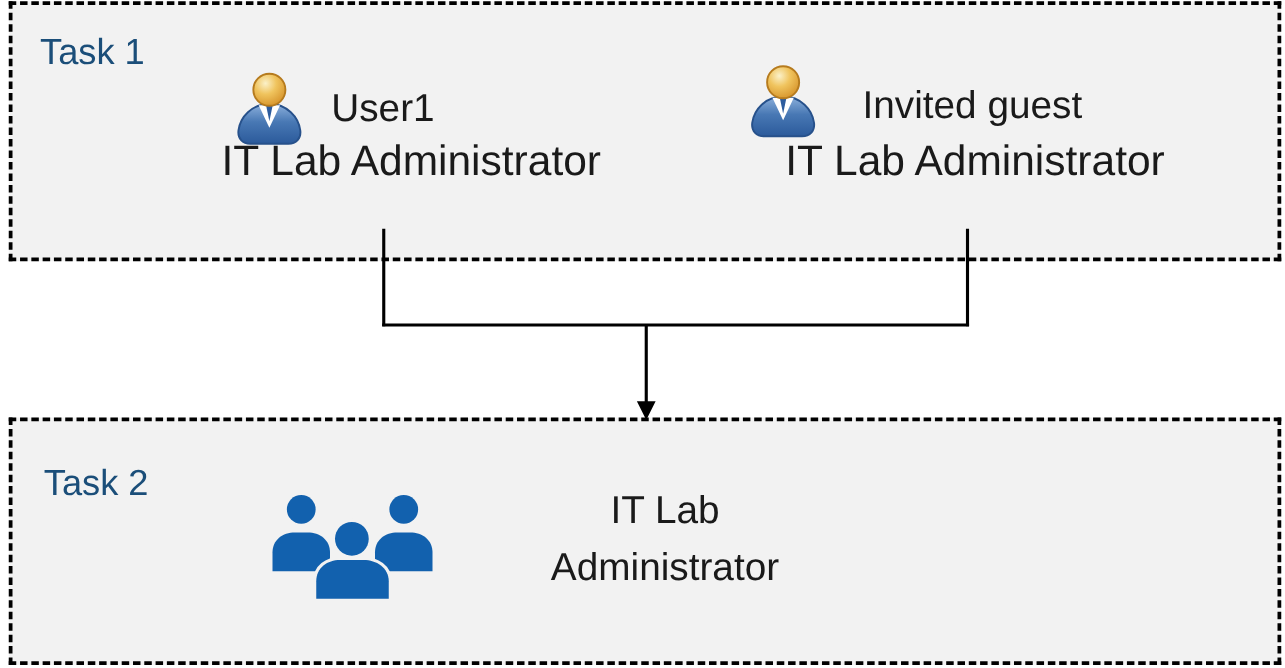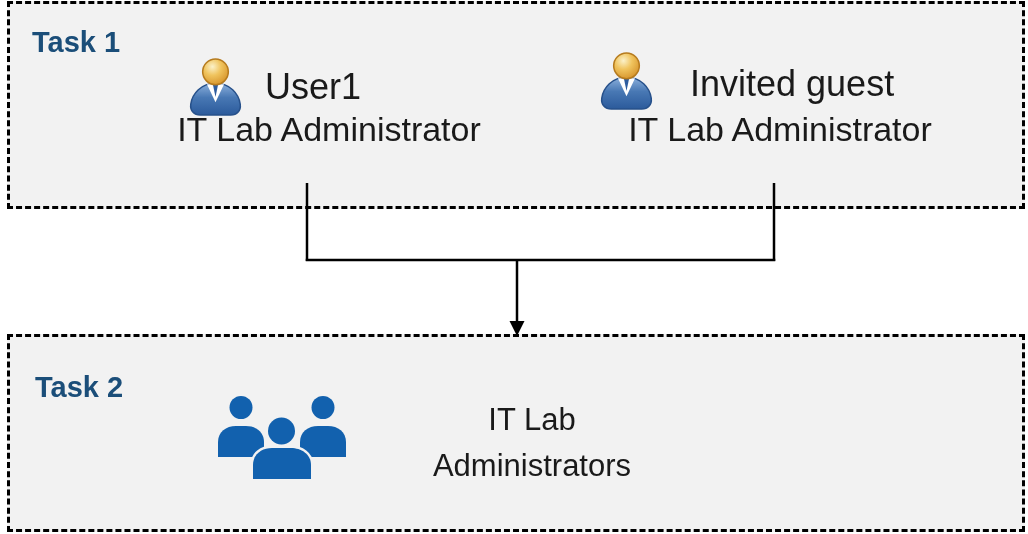--- a/index.html
+++ b/index.html
@@ -15,50 +15,50 @@
     position:absolute;
     background:#f2f2f2;
     border:3px dashed #000000;
     box-sizing:border-box;
   }
   .task-box.t1{left:7px;top:1px;width:1018px;height:208px;}
   .task-box.t2{left:7px;top:334px;width:1018px;height:198px;}
   .task-label{
     position:absolute;
     font-size:29px;
-    font-weight:bold;
+    font-weight:normal;
     color:#1b4e79;
     white-space:nowrap;
   }
   .t1 .task-label{left:22px;top:22px;}
   .t2 .task-label{left:25px;top:34px;}
   .person-icon{position:absolute;width:57px;height:61px;}
   .person-icon.u1{left:177px;top:53px;}
   .person-icon.u2{left:588px;top:47px;}
   .person-name{
     position:absolute;
-    font-size:36px;
+    font-size:31px;
     line-height:36px;
     white-space:nowrap;
   }
   .person-name.u1{left:255px;top:65px;}
   .person-name.u2{left:680px;top:62px;}
   .person-role{
     position:absolute;
     font-size:34px;
     line-height:36px;
     text-align:center;
     white-space:nowrap;
   }
   .person-role.u1{left:134px;top:107px;width:370px;}
   .person-role.u2{left:598px;top:107px;width:344px;}
   .group-icon{position:absolute;left:207px;top:57px;width:131px;height:86px;}
   .group-name{
     position:absolute;
-    left:367px;top:60px;width:310px;
+    left:367px;top:48px;width:310px;
     font-size:31px;
     line-height:46px;
     text-align:center;
   }
   .connectors{
     position:absolute;left:0;top:0;width:1028px;height:534px;
     pointer-events:none;
   }
   .hidden-defs{position:absolute;width:0;height:0;}
 </style>
@@ -115,21 +115,21 @@
         <path d="M83,63 L83,48 C83,38 91,32 101,32 L111,32 C121,32 129,38 129,48 L129,63 Z"></path>
       </g>
       <g fill="#1261ae" stroke="#f2f2f2" stroke-width="5" paint-order="stroke">
         <circle cx="64.5" cy="37" r="13.5"></circle>
         <path d="M36,85 L36,71 C36,60 45,54 55,54 L74,54 C84,54 94,60 94,71 L94,85 Z"></path>
       </g>
     </svg>
 
     <div class="group-name">
       <div>IT Lab</div>
-      <div>Administrators</div>
+      <div>Administrator</div>
     </div>
   </div>
 
   <svg class="connectors" viewBox="0 0 1028 534">
     <line x1="307" y1="183" x2="307" y2="261" stroke="#000000" stroke-width="2.5"></line>
     <line x1="774" y1="183" x2="774" y2="261" stroke="#000000" stroke-width="2.5"></line>
     <line x1="305.75" y1="260" x2="775.25" y2="260" stroke="#000000" stroke-width="2.5"></line>
     <line x1="517" y1="260" x2="517" y2="323" stroke="#000000" stroke-width="2.5"></line>
     <path d="M517,336 L509.5,321 L524.5,321 Z" fill="#000000"></path>
   </svg>

